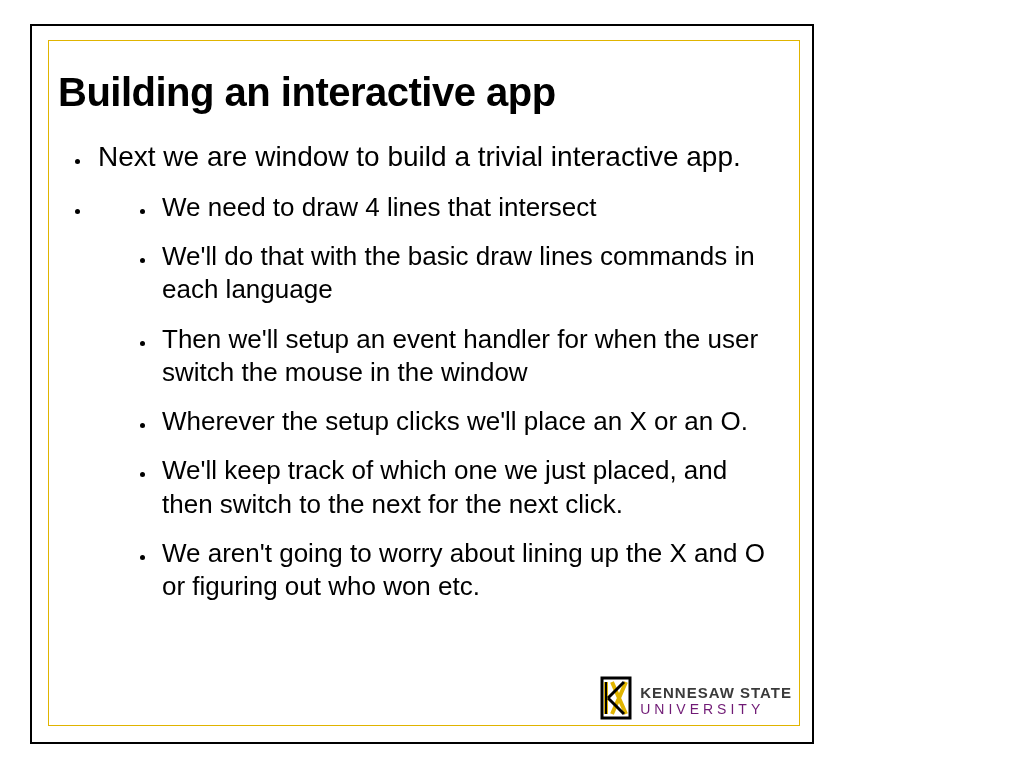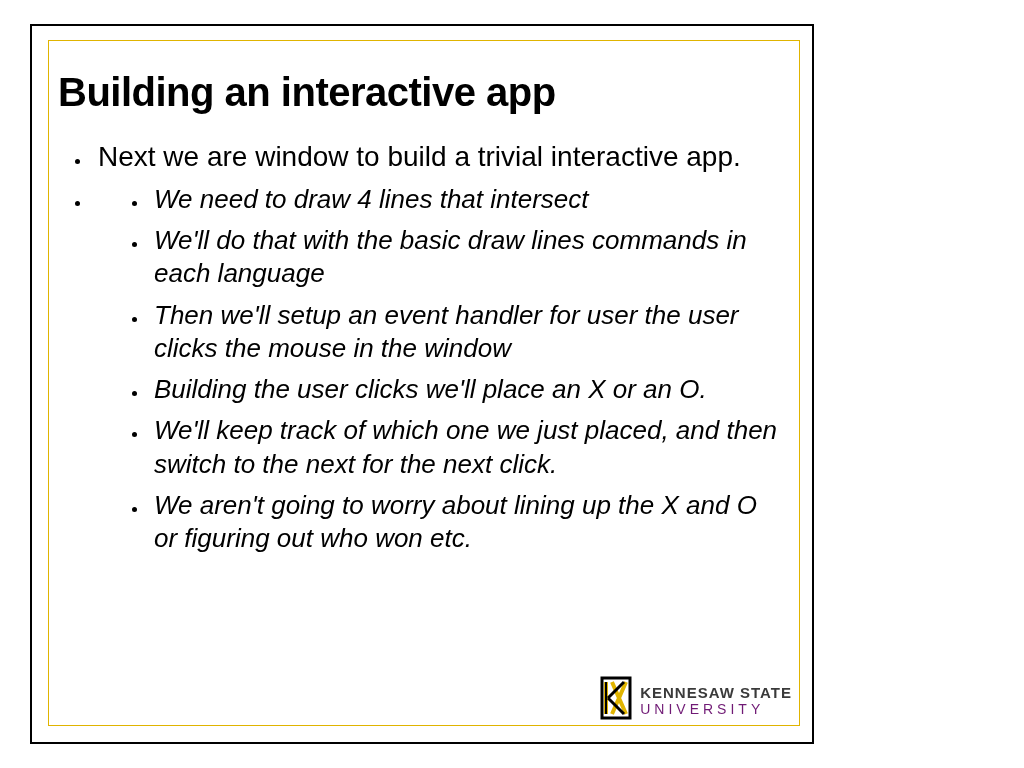--- a/index.html
+++ b/index.html
@@ -65,22 +65,21 @@
   }
   ul.sub {
     margin: 4px 0 0 0;
     padding: 0 0 0 42px;
     list-style: disc;
     font-size: 26px;
     line-height: 1.28;
   }
   ul.sub > li {
     padding-left: 6px;
-    margin: 8px;
-    font-style: italic;
+    margin: 16px;
   }
   ul.sub > li::marker {
     font-size: 16px;
   }
   .logo-block {
     position: absolute;
     right: 52px;
     bottom: 42px;
     display: flex;
     align-items: center;
@@ -113,22 +112,22 @@
 
   <div class="content">
     <h1>Building an interactive app</h1>
 
     <ul class="top">
       <li>Next we are window to build a trivial interactive app.</li>
       <li>
         <ul class="sub">
           <li>We need to draw 4 lines that intersect</li>
           <li>We'll do that with the basic draw lines commands in each language</li>
-          <li>Then we'll setup an event handler for user the user clicks the mouse in the window</li>
-          <li>Building the user clicks we'll place an X or an O.</li>
+          <li>Then we'll setup an event handler for when the user switch the mouse in the window</li>
+          <li>Wherever the setup clicks we'll place an X or an O.</li>
           <li>We'll keep track of which one we just placed, and then switch to the next for the next click.</li>
           <li>We aren't going to worry about lining up the X and O or figuring out who won etc.</li>
         </ul>
       </li>
     </ul>
   </div>
 
   <div class="logo-block">
     <span>
       <svg width="48" height="48" viewBox="0 0 48 48">

